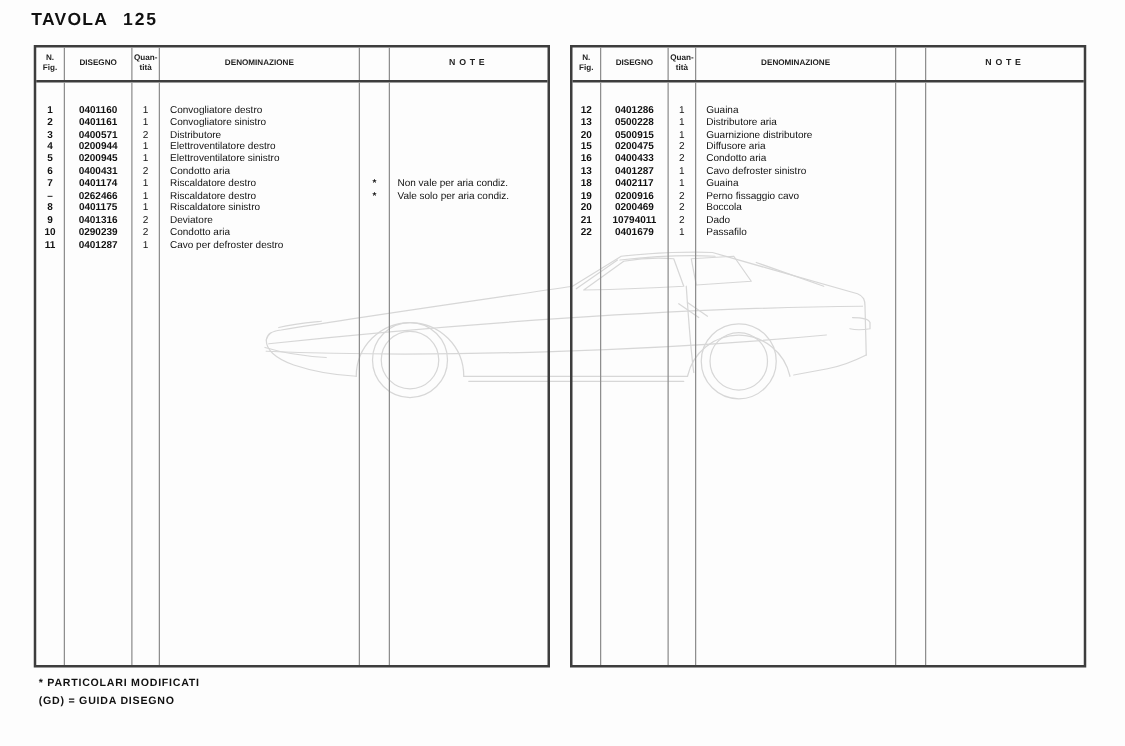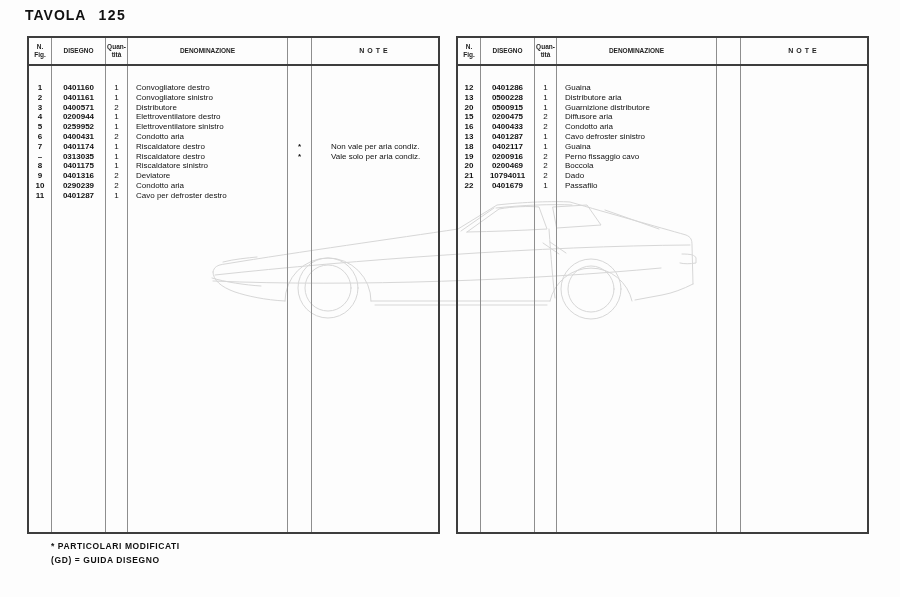--- a/index.html
+++ b/index.html
@@ -68,26 +68,26 @@
     height:9.8px;line-height:9.8px;
     font-size:8px;
     white-space:nowrap;
     color:#111;
   }
   .col.nfig .ln{text-align:center;font-weight:bold;}
   .col.disegno .ln{text-align:center;font-weight:bold;}
   .col.qty .ln{text-align:center;}
   .col.den .ln{padding-left:8px;}
   .col.star .ln{text-align:center;font-weight:bold;}
-  .col.note .ln{padding-left:6px;margin-left:13px;}
+  .col.note .ln{padding-left:6px;}
 
   .footnotes{
     position:absolute;left:31px;top:539px;z-index:2;
     font-size:8.5px;font-weight:bold;letter-spacing:0.6px;
-    line-height:14px;color:#111;margin-left:20px;
+    line-height:14px;color:#111;
   }
 </style>
 </head>
 <body>
 
 <div class="page-title">
   <span>TAVOLA</span><span class="tnum">125</span>
 </div>
 
 <svg class="car-sketch" width="500" height="150" viewBox="0 0 500 150" fill="none" stroke="#d7d7d7" stroke-width="1" stroke-linecap="round" stroke-linejoin="round">
@@ -159,24 +159,24 @@
         <div class="ln">8</div>
         <div class="ln">9</div>
         <div class="ln">10</div>
         <div class="ln">11</div>
       </div>
     <div class="col disegno">
         <div class="ln">0401160</div>
         <div class="ln">0401161</div>
         <div class="ln">0400571</div>
         <div class="ln">0200944</div>
-        <div class="ln">0259952</div>
+        <div class="ln">0200945</div>
         <div class="ln">0400431</div>
         <div class="ln">0401174</div>
-        <div class="ln">0313035</div>
+        <div class="ln">0262466</div>
         <div class="ln">0401175</div>
         <div class="ln">0401316</div>
         <div class="ln">0290239</div>
         <div class="ln">0401287</div>
       </div>
     <div class="col qty">
         <div class="ln">1</div>
         <div class="ln">1</div>
         <div class="ln">2</div>
         <div class="ln">1</div>

